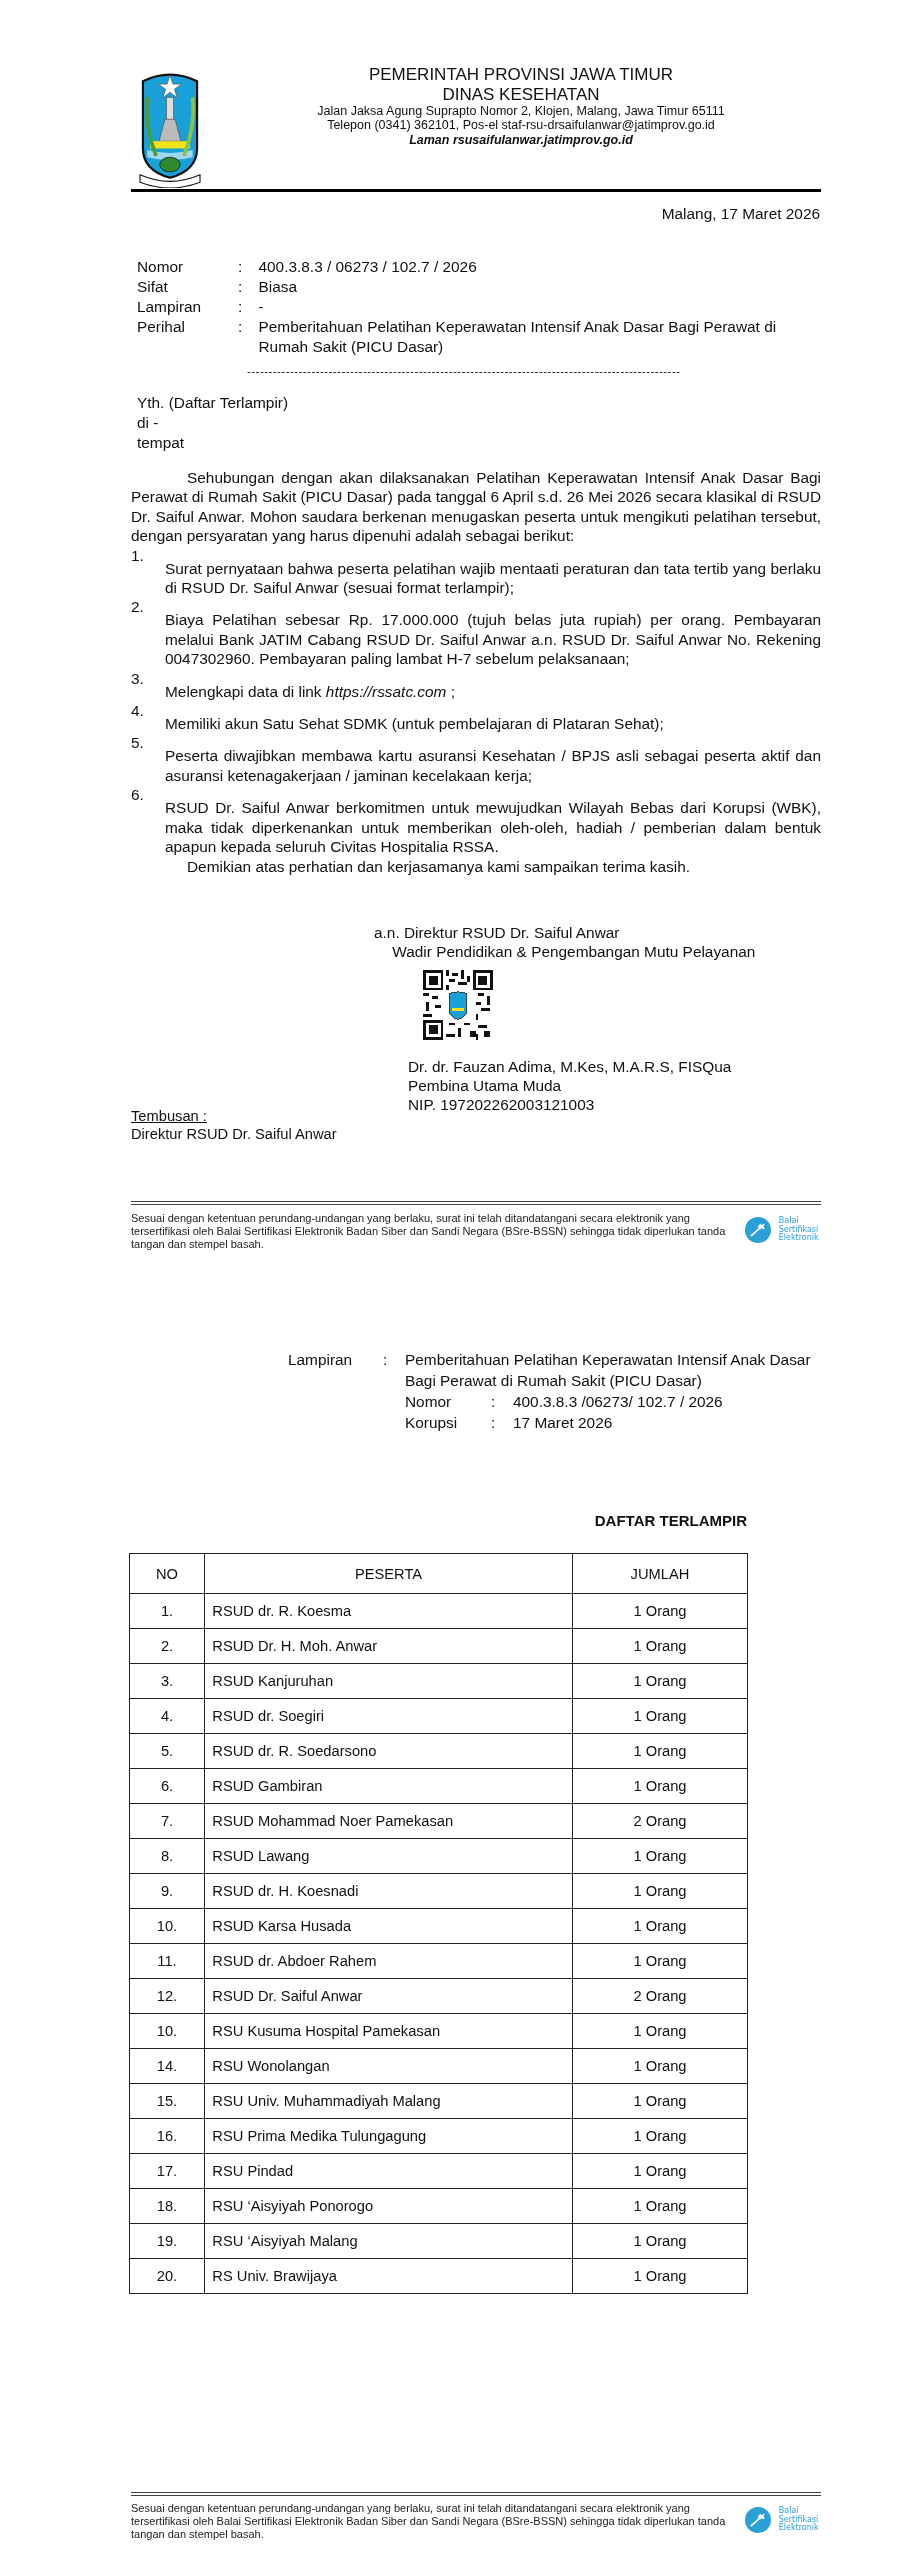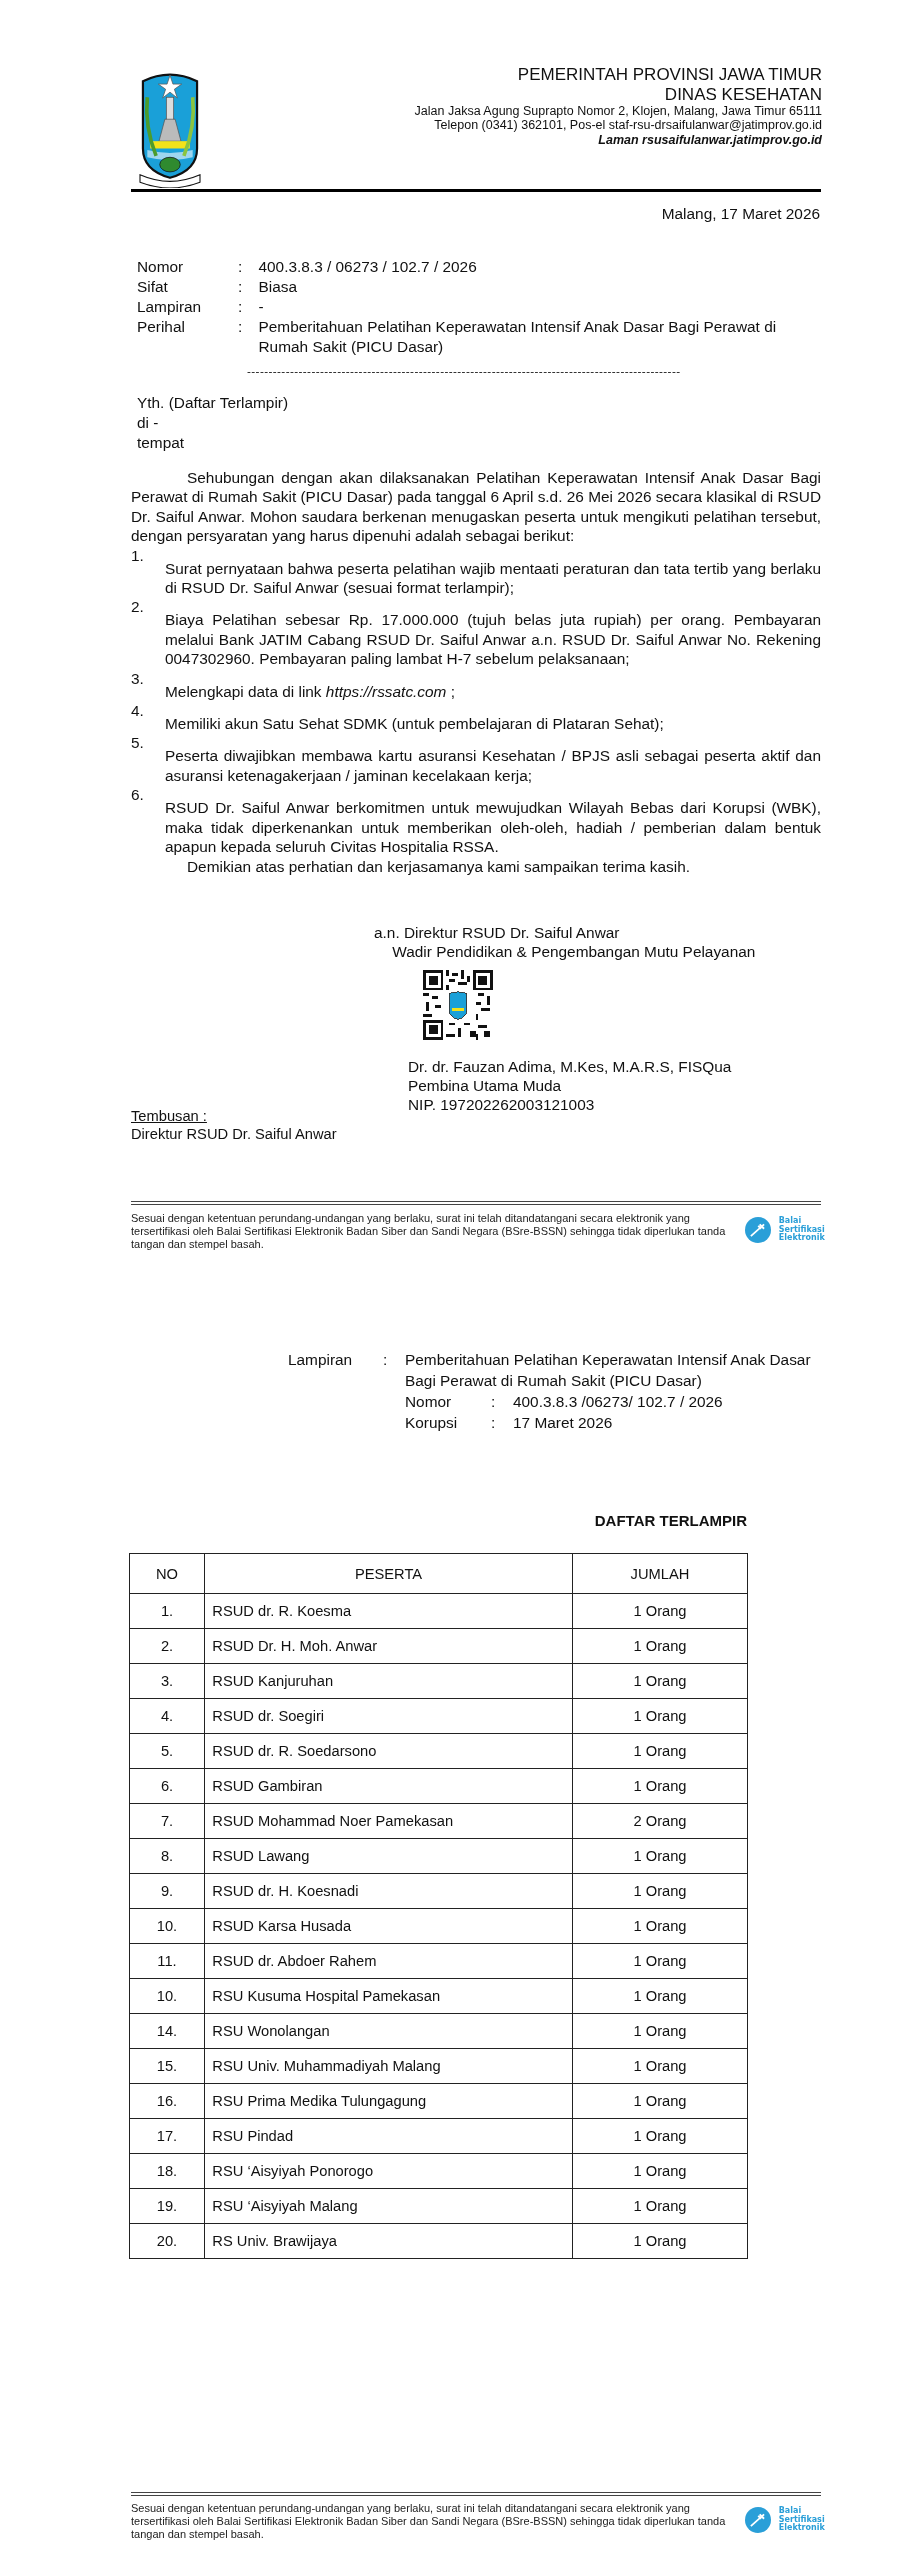--- a/index.html
+++ b/index.html
@@ -8,21 +8,21 @@
       position: relative;
       font-family: "Liberation Sans", sans-serif;
       color: #111111;
       font-size: 15.4px;
       overflow: hidden;
     }
     .abs { position: absolute; }
 
     
     .logo { left: 137px; top: 68px; width: 66px; height: 120px; }
-    .kop { left: 220px; top: 65px; width: 602px; text-align: right; line-height: 1.15; }
+    .kop { left: 220px; top: 65px; width: 602px; text-align: center; line-height: 1.15; }
     .kop .l1 { font-size: 17px; }
     .kop .l2 { font-size: 17px; }
     .kop .l3 { font-size: 21px; font-weight: bold; letter-spacing: 0.1px; }
     .kop .l4, .kop .l5 { font-size: 12.5px; }
     .kop .l6 { font-size: 12.5px; font-weight: bold; font-style: italic; }
     .kop-rule { left: 131px; top: 189px; width: 690px; height: 2.9px; background: #000; }
 
     .place-date { right: 91px; top: 205px; font-size: 15.4px; }
 
     
@@ -52,21 +52,21 @@
 
     .tembusan { left: 131px; top: 1107px; line-height: 18.3px; font-size: 14.7px; }
     .tembusan .u { text-decoration: underline; }
 
     
     .foot-rule { left: 131px; width: 690px; height: 3.7px; border-top: 1.5px solid #444; border-bottom: 1.5px solid #444; }
     .foot-text { left: 131px; width: 616px; font-size: 11px; line-height: 13.2px; color: #222; }
     .bsre { width: 73px; height: 38px; display: flex; align-items: center; }
     .bsre-circle { width: 26.4px; height: 26.4px; border-radius: 50%; background: #2a9fd8; position: relative; flex-shrink: 0; }
     .bsre-bar { width: 0.7px; height: 32px; background: #2a9fd8; margin: 0 3.7px; }
-    .bsre-txt { font-size: 8px; line-height: 8.8px; color: #2a9fd8; font-weight: bold; font-family: "DejaVu Sans", sans-serif; }
+    .bsre-txt { font-size: 8px; line-height: 8.8px; color: #2a9fd8; font-weight: normal; font-family: "DejaVu Sans", sans-serif; }
 
     
     .lamp { left: 288px; top: 1349px; width: 536px; line-height: 21px; }
     .lamp-row { display: flex; }
     .lamp-row .k { width: 95px; }
     .lamp-row .c { width: 22px; }
     .lamp-row .v { flex: 1; }
     .lamp-sub { display: flex; }
     .lamp-sub .k { width: 86px; }
     .lamp-sub .c { width: 22px; }
@@ -324,20 +324,25 @@
         <td class="no">10.</td>
         <td class="peserta">RSUD Karsa Husada</td>
         <td class="jml">1 Orang</td>
       </tr>
     <tr>
         <td class="no">11.</td>
         <td class="peserta">RSUD dr. Abdoer Rahem</td>
         <td class="jml">1 Orang</td>
       </tr>
     <tr>
+        <td class="no">12.</td>
+        <td class="peserta">RSUD Dr. Saiful Anwar</td>
+        <td class="jml">2 Orang</td>
+      </tr>
+    <tr>
         <td class="no">10.</td>
         <td class="peserta">RSU Kusuma Hospital Pamekasan</td>
         <td class="jml">1 Orang</td>
       </tr>
     <tr>
         <td class="no">14.</td>
         <td class="peserta">RSU Wonolangan</td>
         <td class="jml">1 Orang</td>
       </tr>
     <tr>

